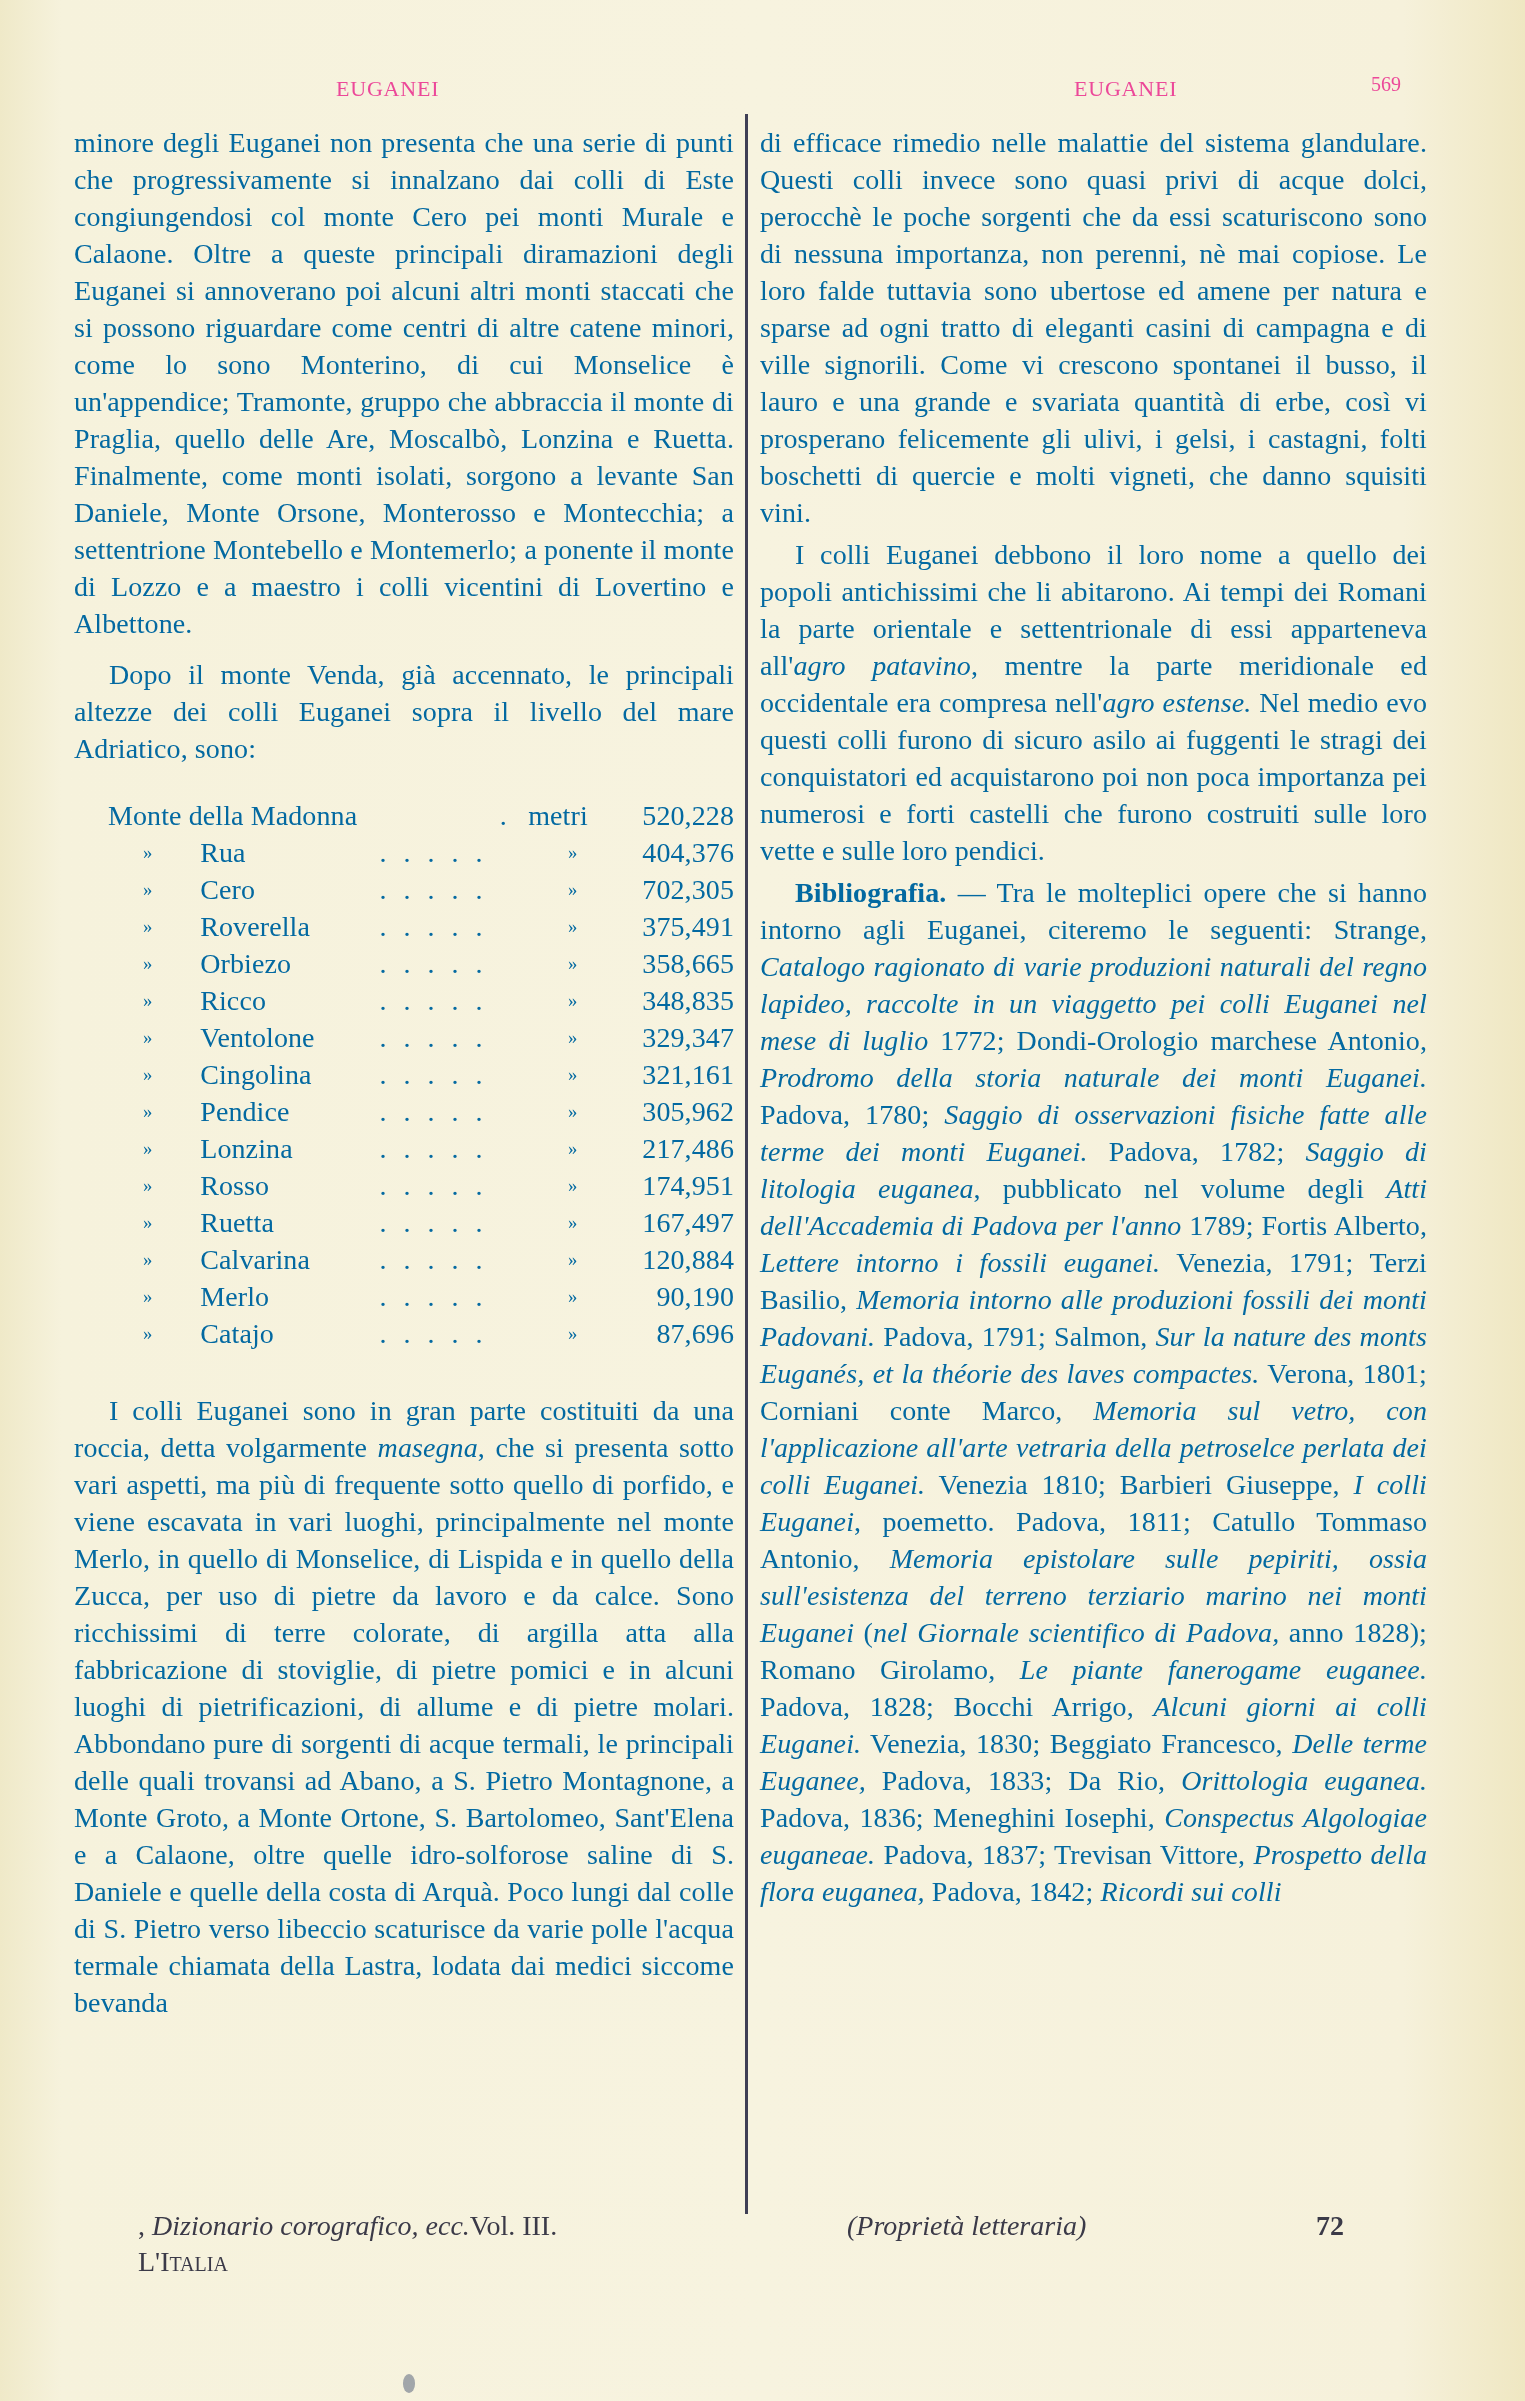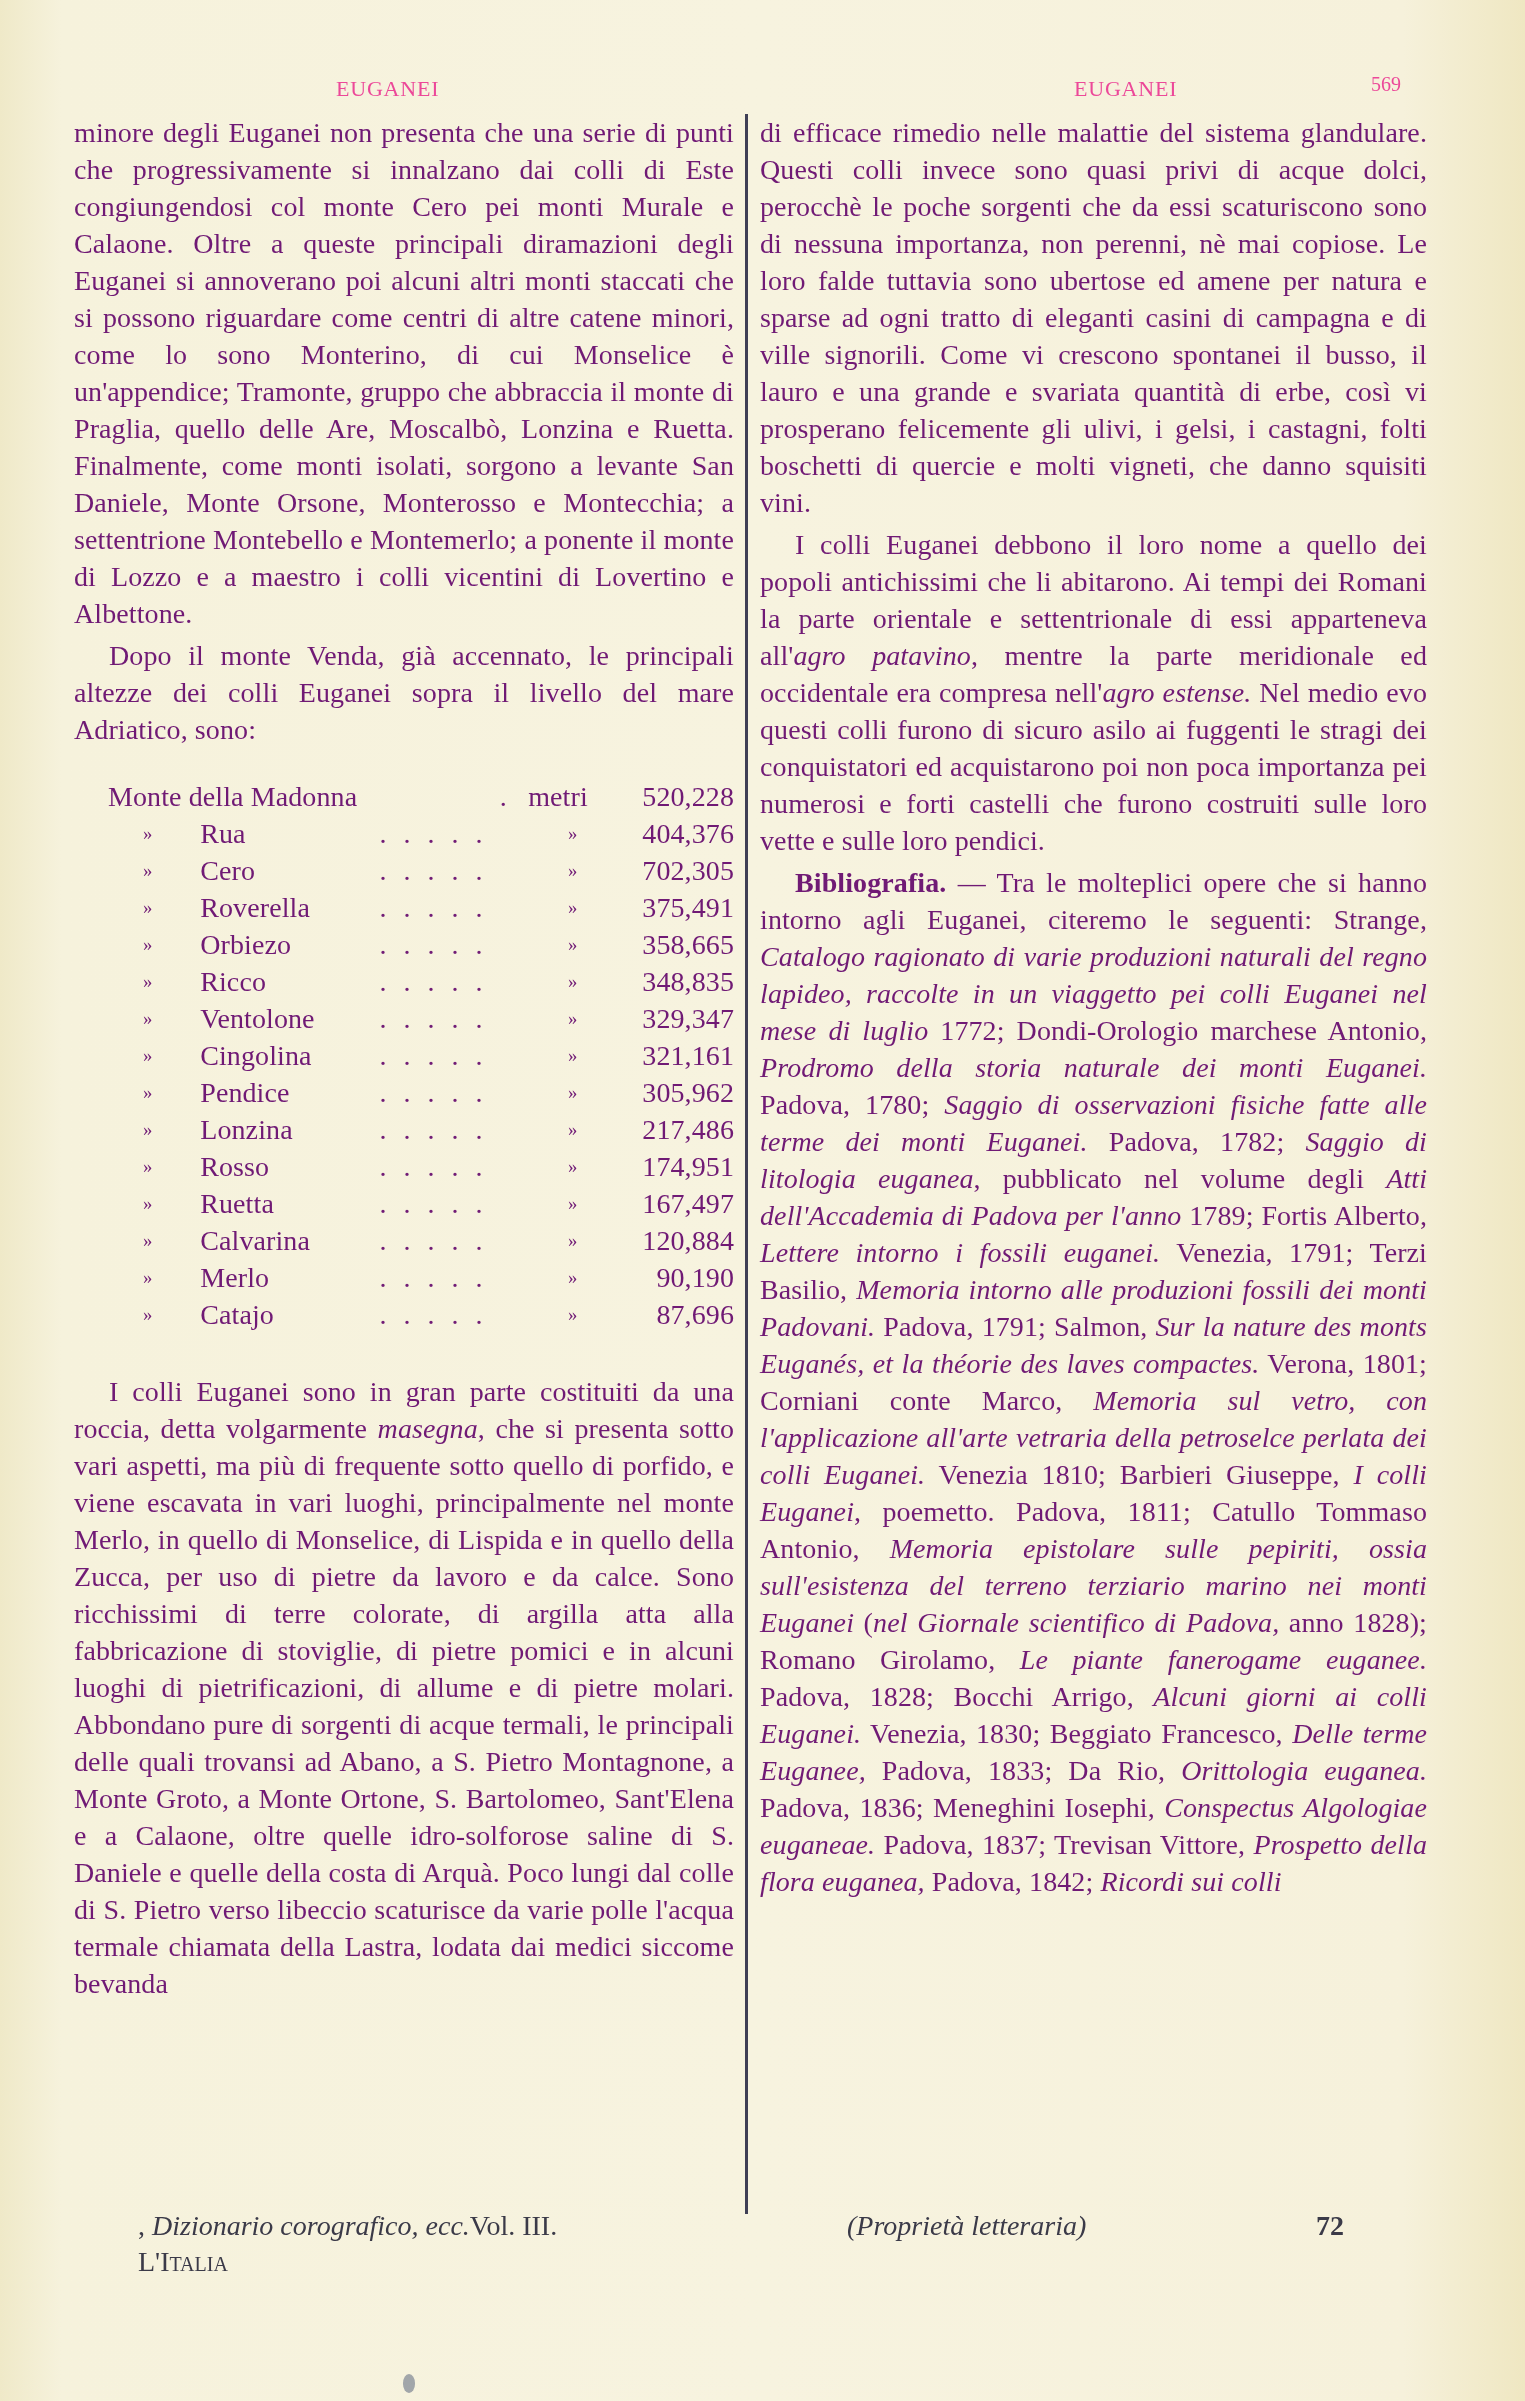--- a/index.html
+++ b/index.html
@@ -7,23 +7,23 @@
     width:1525px; height:2401px; position:relative; overflow:hidden;
     background: linear-gradient(90deg, #efe9c8 0%, #f6f2dc 4%, #f7f3df 50%, #f6f1db 92%, #efe7c2 100%);
     color:#3b3a48;
     font-family:"DejaVu Serif","Liberation Serif",serif;
   }
   .running-head {
     position:absolute; top:76px; font-size:22px; letter-spacing:0.8px;
     font-family:"Liberation Serif","DejaVu Serif",serif; color:#ec4899;
   }
   .col {
-    position:absolute; top:114px;
+    position:absolute; top:124px;
     font-family:"Liberation Serif","DejaVu Serif",serif;
-    font-size:28px; line-height:37px; text-align:justify; color:#701a75;
+    font-size:28px; line-height:37px; text-align:justify; color:#0369a1;
     letter-spacing:0.1px;
   }
   .col p { margin:0; }
   .col p.indent { text-indent:35px; }
   .col .i { font-style:italic; }
   .col .b { font-weight:bold; }
   .left  { left:74px;  width:660px; }
   .right { left:760px; width:667px; }
   .divider {
     position:absolute; left:745px; top:114px; width:2.5px; height:2100px;
@@ -58,21 +58,21 @@
 <div>
 
   <div class="running-head" style="left:336px;">EUGANEI</div>
   <div class="running-head" style="left:1074px;">EUGANEI</div>
   <div class="running-head" style="left:1371px; top:73px; font-size:20px; letter-spacing:0;">569</div>
 
   <div class="divider"></div>
 
   <div class="col left">
     <p>minore degli Euganei non presenta che una serie di punti che progressivamente si innalzano dai colli di Este congiungendosi col monte Cero pei monti Murale e Calaone. Oltre a queste principali diramazioni degli Euganei si annoverano poi alcuni altri monti staccati che si possono riguardare come centri di altre catene minori, come lo sono Monterino, di cui Monselice è un'appendice; Tramonte, gruppo che abbraccia il monte di Praglia, quello delle Are, Moscalbò, Lonzina e Ruetta. Finalmente, come monti isolati, sorgono a levante San Daniele, Monte Orsone, Monterosso e Montecchia; a settentrione Montebello e Montemerlo; a ponente il monte di Lozzo e a maestro i colli vicentini di Lovertino e Albettone.</p>
-    <p class="indent" style="margin-top:5px;">Dopo il monte Venda, già accennato, le principali altezze dei colli Euganei sopra il livello del mare Adriatico, sono:</p>
+    <p class="indent" style="margin-top:14px;">Dopo il monte Venda, già accennato, le principali altezze dei colli Euganei sopra il livello del mare Adriatico, sono:</p>
 
     <table class="heights" id="heights-table">
       <tbody id="heights-body">
           <tr>
             <td colspan="3" style="padding-left:0">Monte della Madonna</td>
             <td class="unit" style="padding-left:0"><span style="margin-left:-29px">.&nbsp;&nbsp;&nbsp;</span><span>metri</span></td>
             <td class="value">520,228</td>
           </tr>
           <tr>
             <td class="ditto">»</td>

